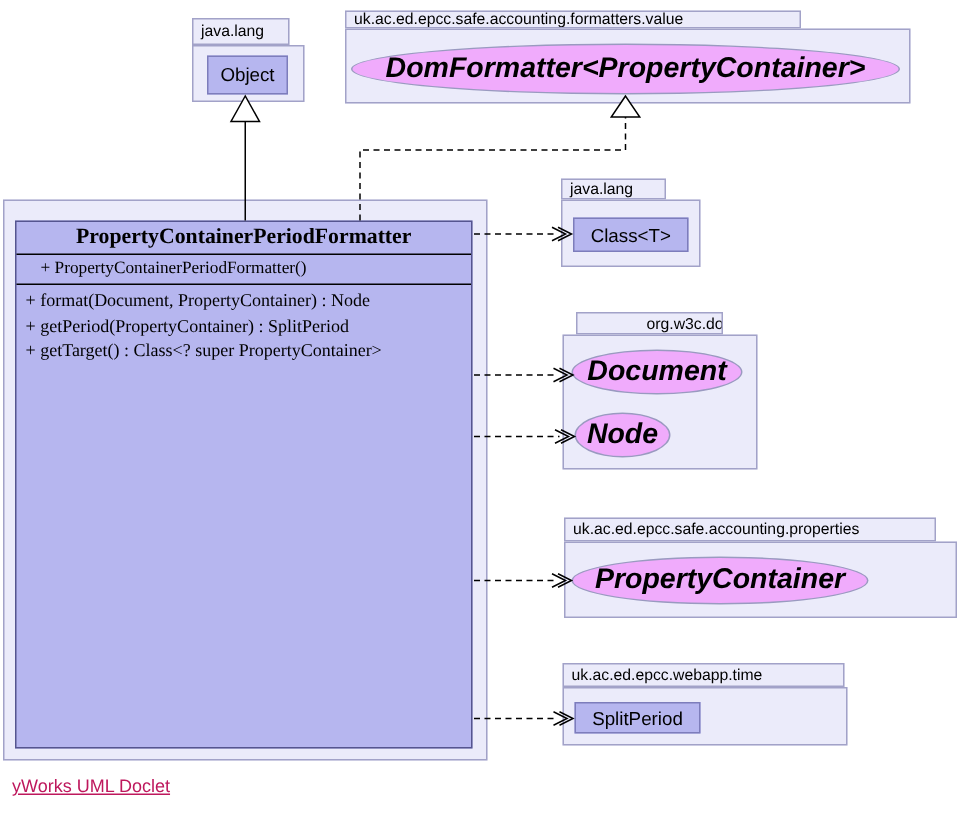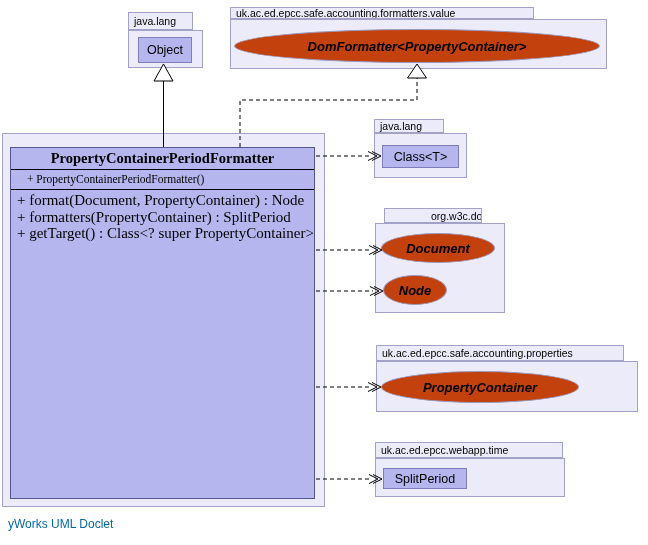--- a/index.html
+++ b/index.html
@@ -33,27 +33,27 @@
     box-sizing: border-box;
     font-weight: normal;
     font-size: 12.5px;
     display: flex;
     align-items: center;
     justify-content: center;
     white-space: nowrap;
   }
   .iface-ellipse {
     position: absolute;
-    background: #c2410c;
+    background: #f0abfc;
     border: 1px solid #9a9ac0;
     border-radius: 50%;
     box-sizing: border-box;
     font-weight: bold;
     font-style: italic;
-    font-size: 13px;
+    font-size: 19px;
     display: flex;
     align-items: center;
     justify-content: center;
     white-space: nowrap;
   }
   .main-class {
     position: absolute;
     left: 10px; top: 147px;
     width: 305px; height: 352px;
     background: #b6b6ef;
@@ -77,31 +77,32 @@
     font-size: 11.5px;
     padding-left: 16px;
     border-bottom: 1px solid #000;
     white-space: nowrap;
     overflow: hidden;
   }
   .methods { padding-top: 2px; }
   .method-row {
     height: 16.5px;
     line-height: 16.5px;
-    font-size: 15px;
+    font-size: 12px;
     padding-left: 6px;
     white-space: nowrap;
     overflow: hidden;
   }
   .footer {
     position: absolute;
     left: 8px; top: 517px;
     font-size: 12px;
-    color: #0369a1;
-    white-space: nowrap;
+    color: #be185d;
+    white-space: nowrap;
+    text-decoration: underline;
   }
   svg.overlay {
     position: absolute;
     left: 0; top: 0;
     pointer-events: none;
   }
 </style>
 </head>
 <body>
 
@@ -123,21 +124,21 @@
   <div class="pkg-body" style="left:230px; top:19px; width:377px; height:50px;"></div>
   <div class="iface-ellipse" style="left:234px; top:29px; width:366px; height:34px;">
     <span>DomFormatter&lt;PropertyContainer&gt;</span>
   </div>
 
   <div class="main-class">
     <div class="main-title">PropertyContainerPeriodFormatter</div>
     <div class="ctor-row">+ PropertyContainerPeriodFormatter()</div>
     <div class="methods">
       <div class="method-row">+ format(Document, PropertyContainer) : Node</div>
-      <div class="method-row">+ formatters(PropertyContainer) : SplitPeriod</div>
+      <div class="method-row">+ getPeriod(PropertyContainer) : SplitPeriod</div>
       <div class="method-row">+ getTarget() : Class&lt;? super PropertyContainer&gt;</div>
     </div>
   </div>
 
   <div class="pkg-tab" style="left:374px; top:119px; width:70px; height:14px;">
     <span>java.lang</span>
   </div>
   <div class="pkg-body" style="left:374px; top:133px; width:93px; height:45px;"></div>
   <div class="class-node" style="left:382px; top:145px; width:77px; height:23px;">
     <span>Class&lt;T&gt;</span>

